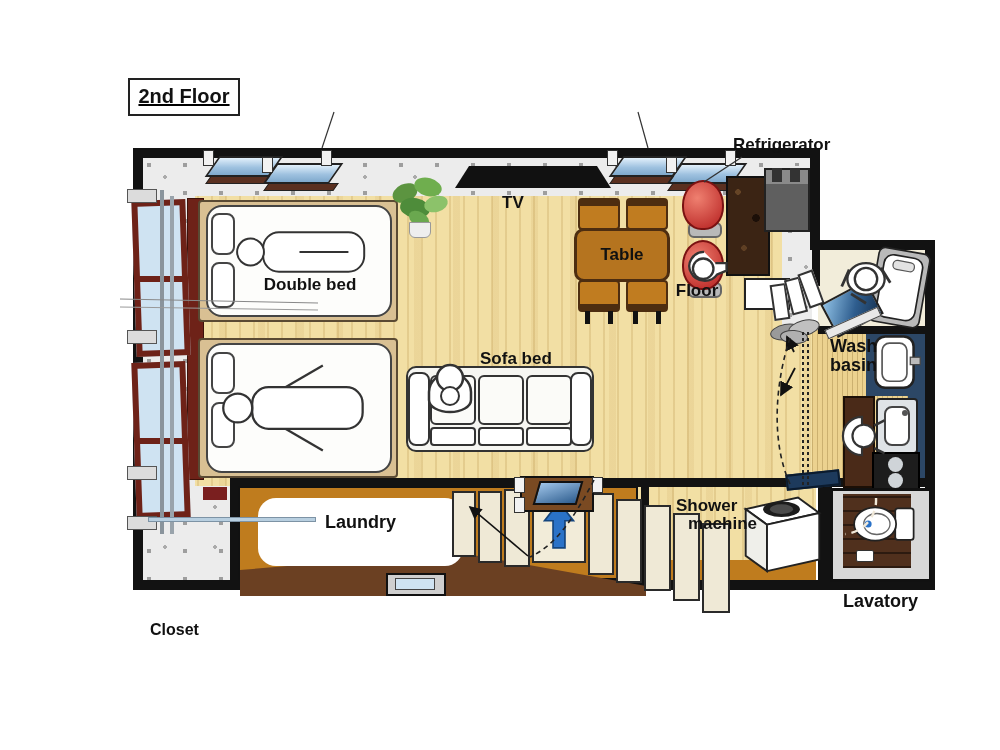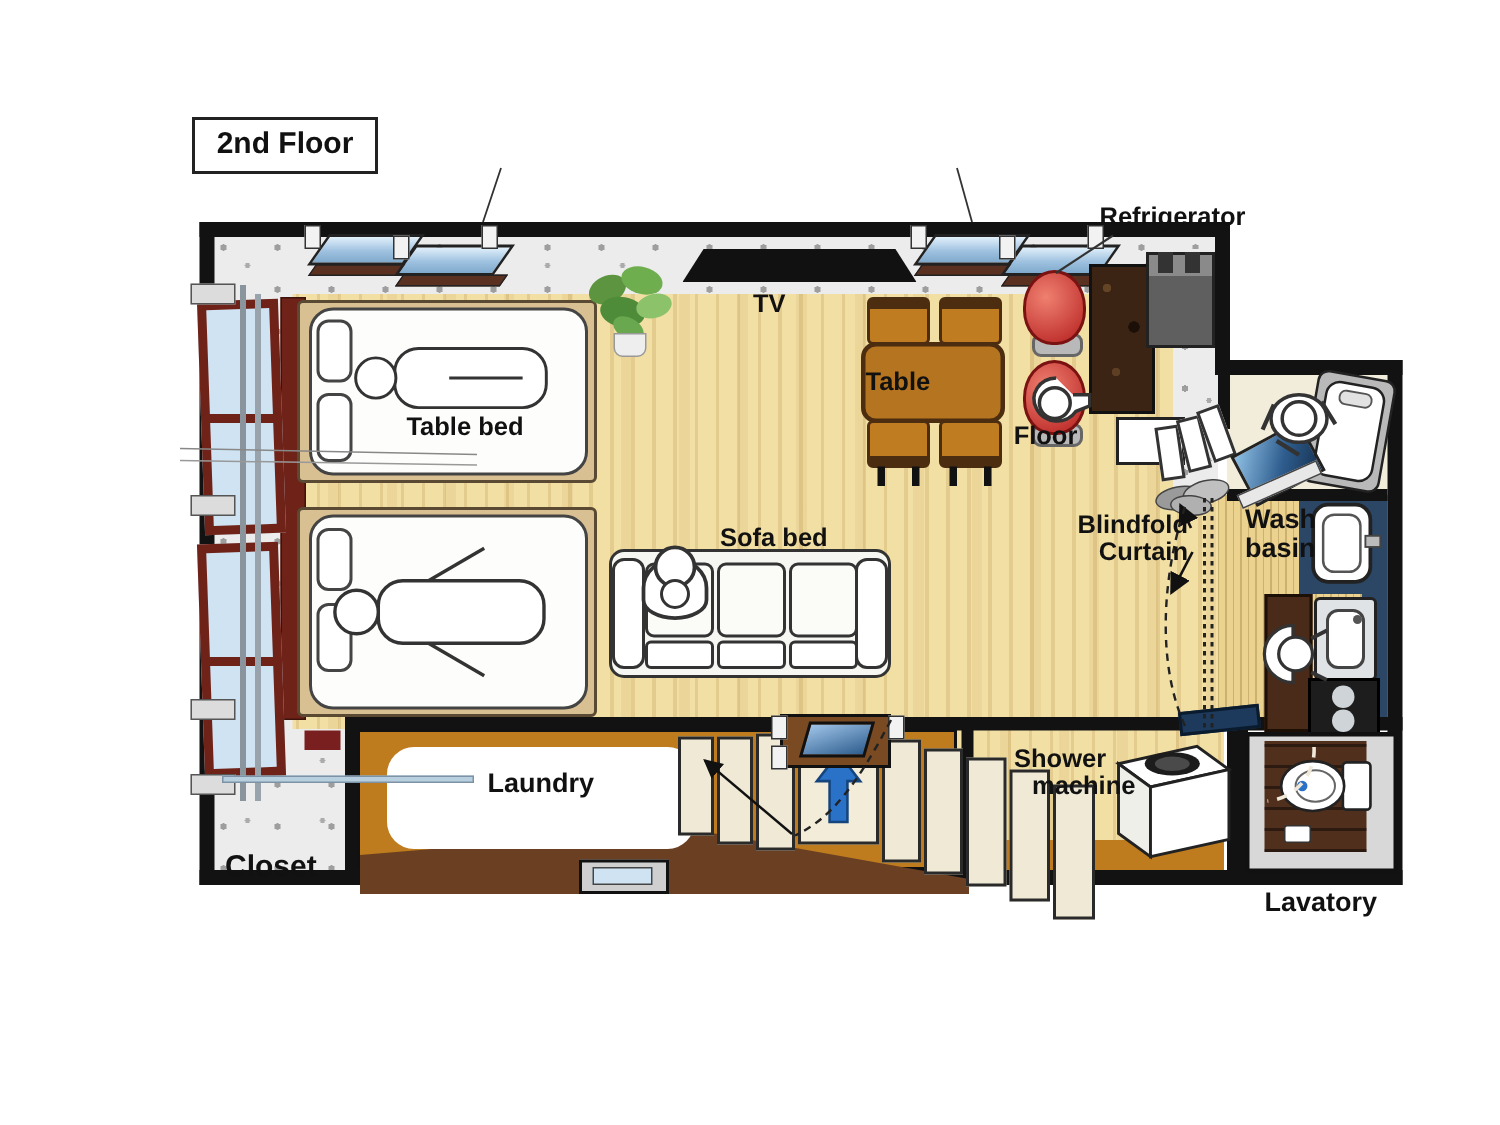--- a/index.html
+++ b/index.html
@@ -114,38 +114,38 @@
     <div class="abs" style="left:211px;top:402px;width:24px;height:46px;background:#fff;border:2px solid #444;border-radius:8px;box-sizing:border-box;"></div>
     <div class="abs" style="left:216px;top:346px;width:172px;height:124px;">
       <svg viewBox="0 0 190 110" width="172" height="124">
         <path d="M70 36 L118 8" fill="none" stroke="#333" stroke-width="2.5"></path>
         <path d="M70 74 L118 102" fill="none" stroke="#333" stroke-width="2.5"></path>
         <rect x="40" y="32" width="122" height="46" rx="18" fill="#fff" stroke="#333" stroke-width="2.5"></rect>
         <circle cx="24" cy="55" r="16" fill="#fff" stroke="#333" stroke-width="2.5"></circle>
       </svg>
     </div>
   </div>
-  <div class="lbl" style="left:240px;top:276px;width:140px;text-align:center;">Table bed</div>
+  <div class="lbl" style="left:240px;top:276px;width:140px;text-align:center;">Double bed</div>
 
   <div>
     <div class="leaf" style="left:392px;top:184px;width:26px;height:18px;background:#5c9440;transform:rotate(-25deg);"></div>
     <div class="leaf" style="left:414px;top:178px;width:28px;height:18px;background:#6fae4e;transform:rotate(15deg);"></div>
     <div class="leaf" style="left:400px;top:198px;width:30px;height:20px;background:#4e8c3a;transform:rotate(10deg);"></div>
     <div class="leaf" style="left:424px;top:196px;width:24px;height:16px;background:#8cc26a;transform:rotate(-15deg);"></div>
     <div class="leaf" style="left:408px;top:212px;width:22px;height:14px;background:#6aa84f;transform:rotate(30deg);"></div>
     <div class="abs" style="left:409px;top:222px;width:20px;height:14px;background:#eee;border:1.5px solid #999;border-radius:0 0 6px 6px;"></div>
   </div>
 
   <div class="abs" style="left:455px;top:166px;width:156px;height:22px;background:#111;clip-path:polygon(9% 0,91% 0,100% 100%,0 100%);"></div>
   <div class="lbl" style="left:502px;top:194px;">TV</div>
 
   <div>
     <div class="abs" style="left:578px;top:198px;width:42px;height:32px;background:#c07c20;border:2px solid #4d2d10;border-radius:4px;box-sizing:border-box;border-top-width:8px;"></div>
     <div class="abs" style="left:626px;top:198px;width:42px;height:32px;background:#c07c20;border:2px solid #4d2d10;border-radius:4px;box-sizing:border-box;border-top-width:8px;"></div>
-    <div class="abs" style="left:574px;top:228px;width:96px;height:54px;background:#b5741f;border:3px solid #4d2d10;border-radius:10px;box-sizing:border-box;display:flex;align-items:center;justify-content:flex-start;">
+    <div class="abs" style="left:574px;top:228px;width:96px;height:54px;background:#b5741f;border:3px solid #4d2d10;border-radius:10px;box-sizing:border-box;display:flex;align-items:center;justify-content:center;">
       <span class="lbl" style="position:static;">Table</span>
     </div>
     <div class="abs" style="left:578px;top:280px;width:42px;height:32px;background:#c07c20;border:2px solid #4d2d10;border-radius:4px;box-sizing:border-box;border-bottom-width:8px;"></div>
     <div class="abs" style="left:626px;top:280px;width:42px;height:32px;background:#c07c20;border:2px solid #4d2d10;border-radius:4px;box-sizing:border-box;border-bottom-width:8px;"></div>
     <div class="abs" style="left:585px;top:311px;width:5px;height:13px;background:#111;"></div>
     <div class="abs" style="left:608px;top:311px;width:5px;height:13px;background:#111;"></div>
     <div class="abs" style="left:633px;top:311px;width:5px;height:13px;background:#111;"></div>
     <div class="abs" style="left:656px;top:311px;width:5px;height:13px;background:#111;"></div>
   </div>
 
@@ -332,30 +332,26 @@
     <line x1="120" y1="307" x2="318" y2="310" stroke="#999" stroke-width="1"></line>
     <line x1="794" y1="352" x2="787" y2="337" stroke="#111" stroke-width="1.8" marker-end="url(#ah)"></line>
     <line x1="795" y1="368" x2="781" y2="395" stroke="#111" stroke-width="1.8" marker-end="url(#ah)"></line>
     <path d="M790 338 C 776 380 770 440 790 484" fill="none" stroke="#222" stroke-width="1.6" stroke-dasharray="5 4"></path>
     <path d="M803 332 V488 M808 332 V488" fill="none" stroke="#222" stroke-width="2" stroke-dasharray="3 3"></path>
     <path d="M594 480 C 572 522 554 546 530 557" fill="none" stroke="#222" stroke-width="1.6" stroke-dasharray="5 4"></path>
     <line x1="528" y1="556" x2="470" y2="507" stroke="#111" stroke-width="1.6" marker-end="url(#ah)"></line>
     <path d="M876 498 A 34 34 0 0 1 845 534" fill="none" stroke="#f0e8d8" stroke-width="2.4" stroke-dasharray="7 6"></path>
   </svg>
 
-  <div class="abs" style="left:128px;top:78px;width:124px;height:38px;background:#fff;border:2px solid #222;display:flex;align-items:center;justify-content:center;box-sizing:border-box;">
+  <div class="abs" style="left:128px;top:78px;width:112px;height:38px;background:#fff;border:2px solid #222;display:flex;align-items:center;justify-content:center;box-sizing:border-box;text-decoration:underline;">
     <span class="lbl" style="position:static;font-size:20px;">2nd Floor</span>
   </div>
 
 
   <div class="lbl" style="left:830px;top:337px;font-size:18px;">
     <div>Wash</div>
     <div>basin</div>
   </div>
 
-  <div class="lbl" style="left:698px;top:341px;width:94px;text-align:right;">
-    <div>Blindfold</div>
-    <div>Curtain</div>
-  </div>
-
-  <div class="lbl" style="left:150px;top:568px;font-size:20px;">Closet</div>
+
+  <div class="lbl" style="left:150px;top:622px;font-size:16px;">Closet</div>
 
 </div>
 
 </body></html>

